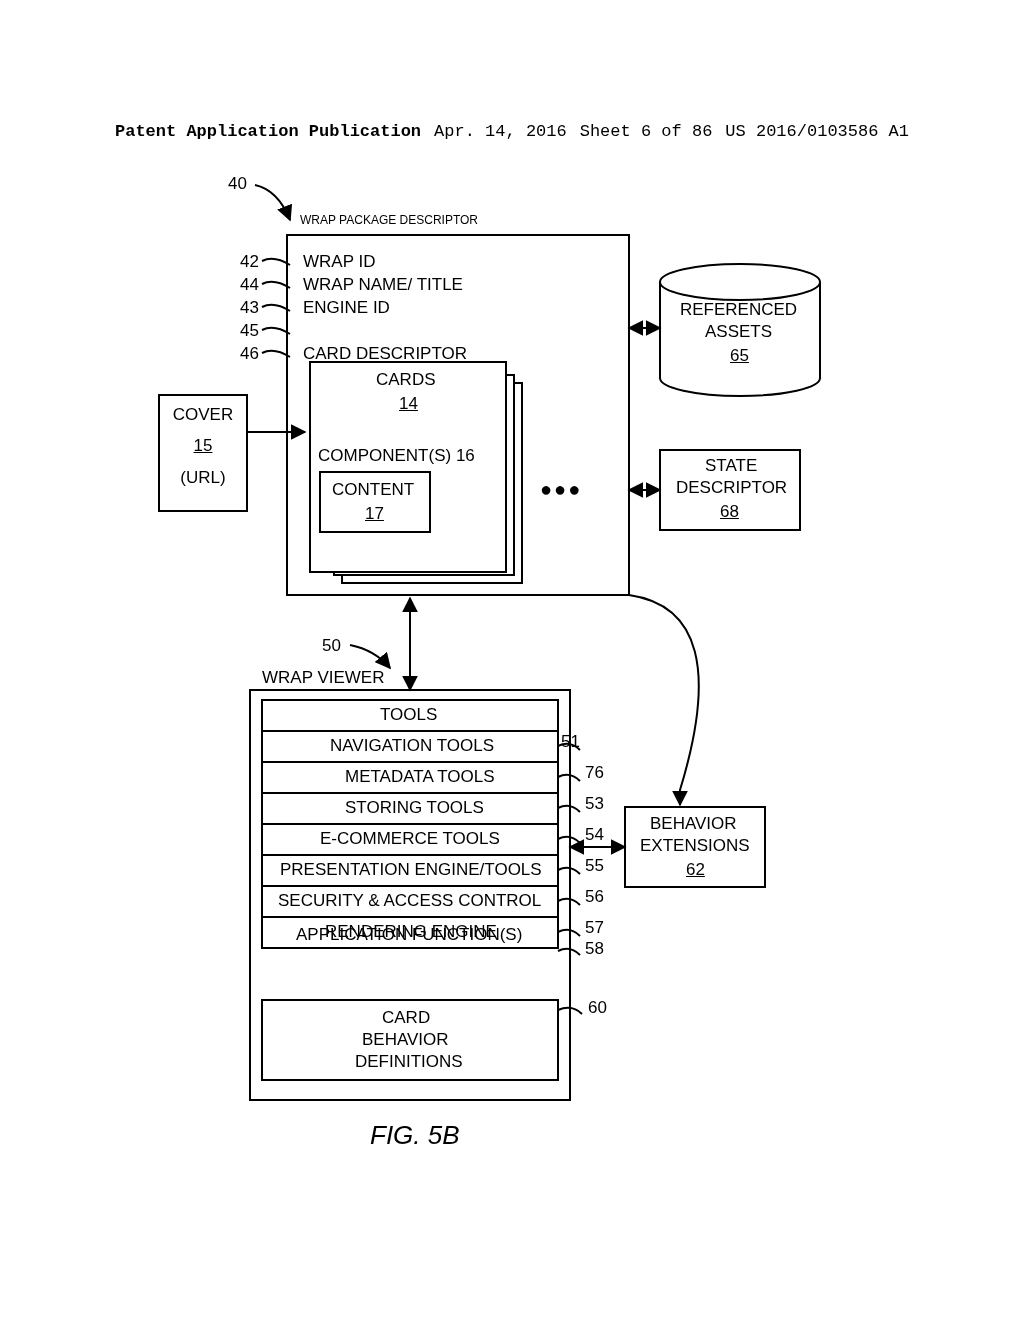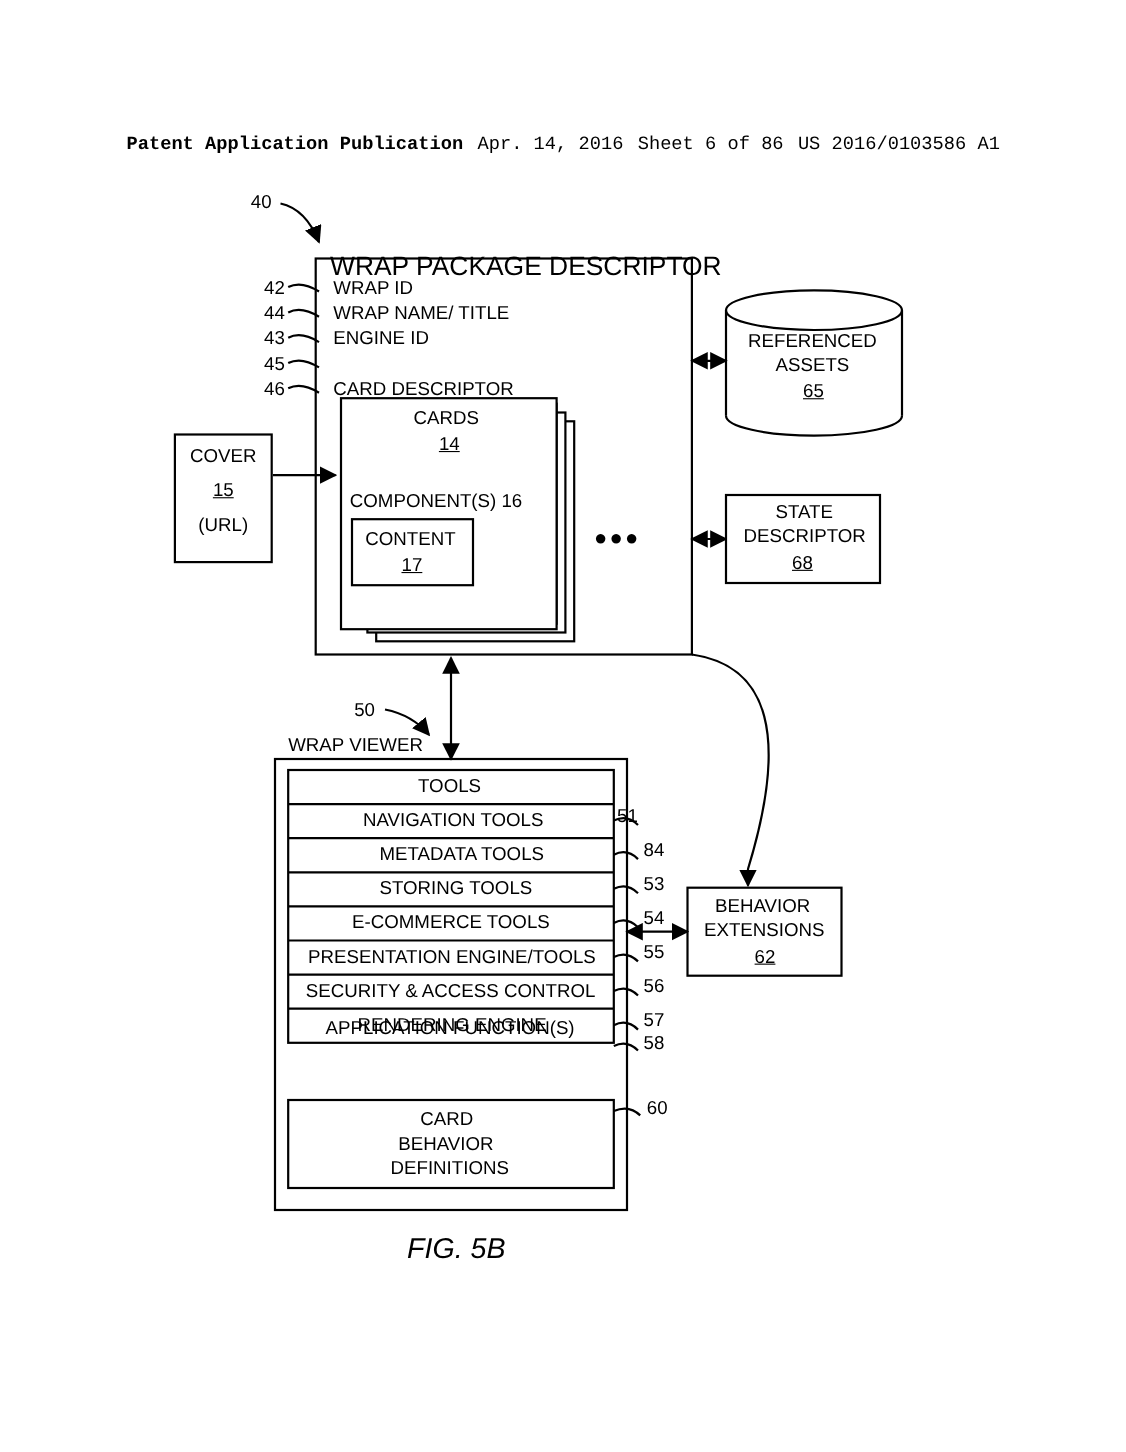--- a/index.html
+++ b/index.html
@@ -136,21 +136,21 @@
 
       <rect x="262" y="1000" width="296" height="80" fill="none" stroke="#000" stroke-width="2"></rect>
       <path d="M 558 1010 q 14 -6 24 4" fill="none" stroke="#000" stroke-width="2"></path>
 
       <rect x="625" y="807" width="140" height="80" fill="#fff" stroke="#000" stroke-width="2"></rect>
 
       <line x1="570" y1="847" x2="625" y2="847" stroke="#000" stroke-width="2" marker-start="url(#ah)" marker-end="url(#ah)"></line>
     </svg>
 
     <div class="txt" style="left:228px; top:174px">40</div>
-    <div class="txt" style="left:300px; top:229px; font-size:24px">WRAP PACKAGE DESCRIPTOR</div>
+    <div class="txt" style="left:300px; top:213px; font-size:12px">WRAP PACKAGE DESCRIPTOR</div>
 
     <div class="txt" style="left:240px; top:252px">42</div>
     <div class="txt" style="left:303px; top:252px">WRAP ID</div>
 
     <div class="txt" style="left:240px; top:275px">44</div>
     <div class="txt" style="left:303px; top:275px">WRAP NAME/ TITLE</div>
 
     <div class="txt" style="left:240px; top:298px">43</div>
     <div class="txt" style="left:303px; top:298px">ENGINE ID</div>
 
@@ -184,21 +184,21 @@
     <div class="txt" style="left:322px; top:636px">50</div>
 
     <div class="txt" style="left:262px; top:668px">WRAP VIEWER</div>
 
     <div class="txt" style="left:380px; top:705px">TOOLS</div>
 
     <div class="txt" style="left:330px; top:736px">NAVIGATION TOOLS</div>
     <div class="txt" style="left:561px; top:732px">51</div>
 
     <div class="txt" style="left:345px; top:767px">METADATA TOOLS</div>
-    <div class="txt" style="left:585px; top:763px">84</div>
+    <div class="txt" style="left:585px; top:763px">76</div>
 
     <div class="txt" style="left:345px; top:798px">STORING TOOLS</div>
     <div class="txt" style="left:585px; top:794px">53</div>
 
     <div class="txt" style="left:320px; top:829px">E-COMMERCE TOOLS</div>
     <div class="txt" style="left:585px; top:825px">54</div>
 
     <div class="txt" style="left:280px; top:860px">PRESENTATION ENGINE/TOOLS</div>
     <div class="txt" style="left:585px; top:856px">55</div>
 

